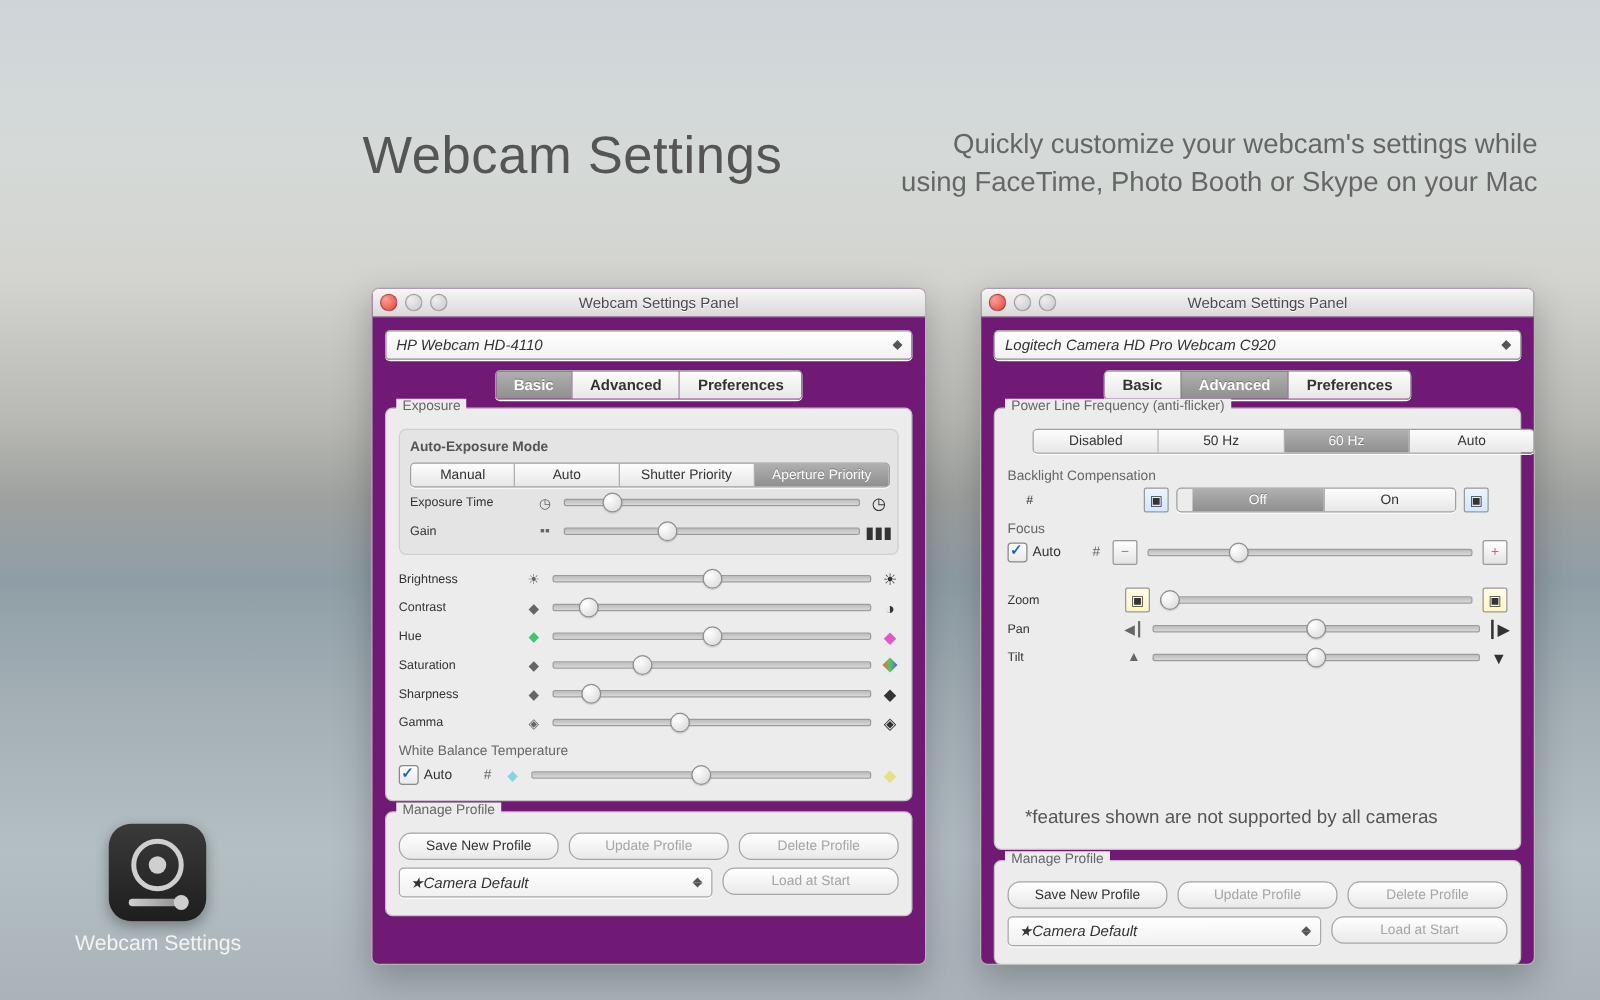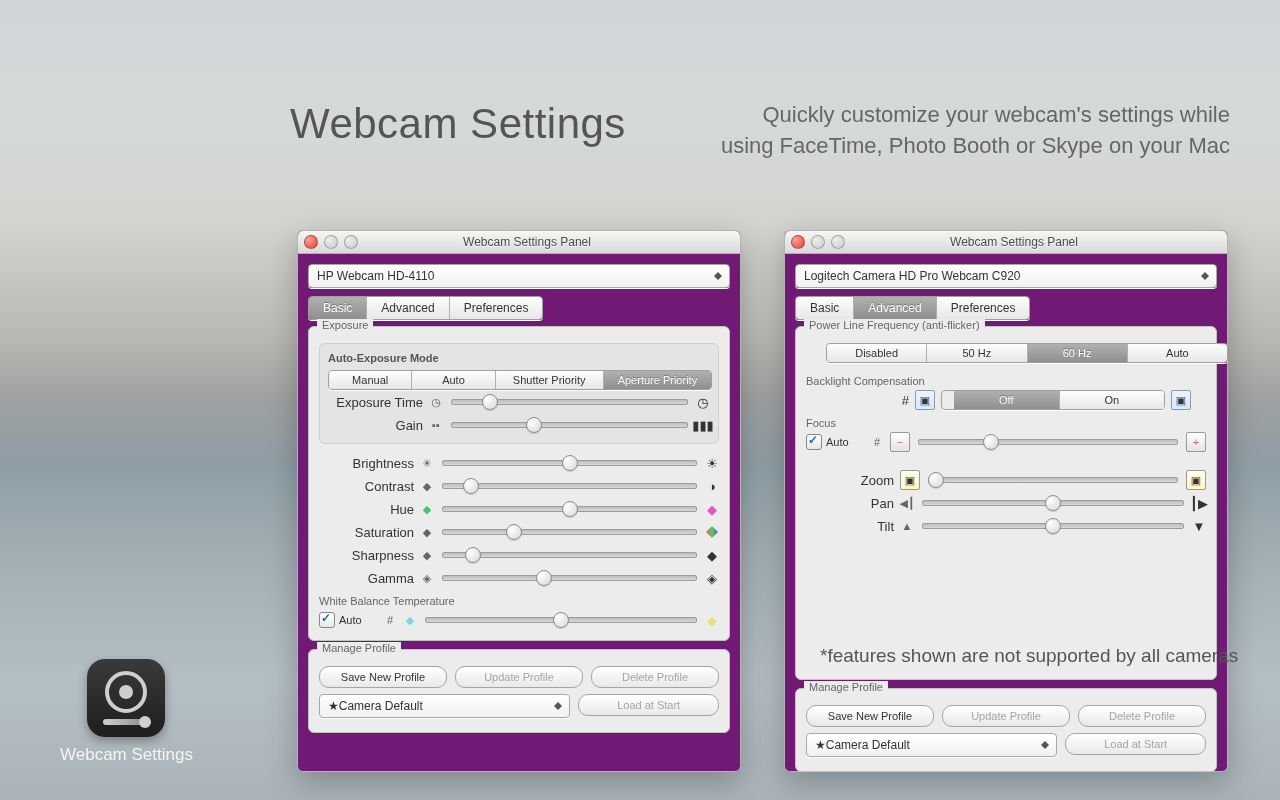--- a/index.html
+++ b/index.html
@@ -10,59 +10,59 @@
       #d3d4cf 28%,
       #b8b9b4 42%,
       #9ea19f 50%,
       #8f9ea6 58%,
       #a3afb5 70%,
       #b4bfc3 85%,
       #a9b3b8 100%);
   }
   .marketing-title{position:absolute;left:290px;top:100px;font-size:42px;font-weight:300;color:#555;letter-spacing:.5px;}
   .marketing-sub{position:absolute;right:50px;top:100px;font-size:22px;font-weight:300;color:#666;text-align:right;line-height:1.4;}
-  .footnote{position:absolute;left:820px;top:645px;font-size:19px;color:#555;font-weight:300;}
+  .footnote{position:absolute;left:820px;top:645px;font-size:15px;color:#555;font-weight:300;}
   .app-badge{position:absolute;left:60px;bottom:35px;display:flex;flex-direction:column;align-items:center;gap:8px;}
   .app-icon{width:78px;height:78px;border-radius:18px;background:linear-gradient(180deg,#3a3a3a,#1e1e1e);display:flex;flex-direction:column;align-items:center;justify-content:center;box-shadow:0 4px 10px rgba(0,0,0,.3);}
   .app-icon .ring{width:34px;height:34px;border:4px solid #cfcfcf;border-radius:50%;position:relative;}
   .app-icon .ring::after{content:"";position:absolute;inset:10px;border-radius:50%;background:#cfcfcf;}
   .app-icon .bar{width:46px;height:6px;border-radius:3px;background:linear-gradient(90deg,#cfcfcf,#888);margin-top:6px;position:relative;}
   .app-icon .bar::after{content:"";position:absolute;right:-2px;top:-3px;width:12px;height:12px;border-radius:50%;background:#cfcfcf;}
   .app-label{color:#f3f3f3;font-size:17px;font-weight:300;text-align:center;}
 
   .panel{position:absolute;width:442px;background:#701a75;border:1px solid #b3b3b3;border-radius:6px;box-shadow:0 10px 30px rgba(0,0,0,.25);}
   .panel.left{left:297px;top:230px;height:540px;}
   .panel.right{left:784px;top:230px;height:540px;}
   .titlebar{height:22px;background:linear-gradient(#f6f6f6,#d9d9d9);border-bottom:1px solid #b0b0b0;border-radius:5px 5px 0 0;display:flex;align-items:center;padding:0 6px;gap:6px;}
   .tl-btn{width:12px;height:12px;border-radius:50%;border:1px solid rgba(0,0,0,.25);}
   .tl-close{background:radial-gradient(circle at 30% 30%,#ff9e91,#e0443e);}
   .tl-min,.tl-zoom{background:radial-gradient(circle at 30% 30%,#eee,#c9c9c9);}
   .titlebar-title{flex:1;text-align:center;font-size:12px;color:#4a4a4a;text-shadow:0 1px 0 #fff;margin-right:44px;}
   .panel-body{padding:10px 10px 8px;}
 
-  .select{height:22px;background:linear-gradient(#fff,#f1f1f1);border:1px solid #a8a8a8;border-radius:4px;display:flex;align-items:center;padding:0 20px 0 8px;position:relative;font-size:12px;color:#333;box-shadow:0 1px 0 #fff;}
+  .select{height:22px;background:linear-gradient(#fff,#f1f1f1);border:1px solid #a8a8a8;border-radius:4px;display:flex;align-items:center;padding:0 20px 0 8px;position:relative;font-size:12px;color:#333;box-shadow:0 1px 0 #fff;font-style:italic;}
   .select .chev{position:absolute;right:4px;top:3px;width:14px;height:16px;display:flex;flex-direction:column;align-items:center;justify-content:center;gap:1px;}
   .select .chev::before,.select .chev::after{content:"";border:4px solid transparent;}
   .select .chev::before{border-bottom-color:#555;margin-bottom:-1px;}
   .select .chev::after{border-top-color:#555;}
 
-  .tab-wrap{display:flex;justify-content:flex-start;margin:8px 0 4px;}
+  .tab-wrap{display:flex;justify-content:center;margin:8px 0 4px;font-weight:bold;}
   .seg{display:flex;border:1px solid #9f9f9f;border-radius:4px;overflow:hidden;box-shadow:0 1px 0 #fff;}
   .seg span{padding:4px 14px;font-size:12px;background:linear-gradient(#fdfdfd,#e7e7e7);border-right:1px solid #b0b0b0;color:#333;cursor:default;}
   .seg span:last-child{border-right:none;}
   .seg span.active{background:linear-gradient(#b0b0b0,#8f8f8f);color:#fff;text-shadow:0 -1px 0 rgba(0,0,0,.3);}
   .seg.small span{padding:3px 10px;font-size:11px;}
 
   .groupbox{border:1px solid #c2c2c2;border-radius:6px;margin:6px 0 8px;position:relative;padding:16px 10px 8px;background:#ececec;}
   .groupbox>.legend{position:absolute;top:-8px;left:8px;background:#ececec;padding:0 5px;font-size:11px;color:#666;}
   .innerbox{border:1px solid #cfcfcf;border-radius:6px;padding:8px 8px 6px;background:#e4e4e4;margin-bottom:8px;}
   .innerbox .legend2{font-size:11px;font-weight:bold;color:#555;margin-bottom:6px;}
 
   .row{display:flex;align-items:center;height:22px;gap:6px;margin:1px 0;}
-  .row .lbl{width:88px;text-align:right;font-size:13px;color:#333;flex-shrink:0;}
+  .row .lbl{width:88px;text-align:left;font-size:10px;color:#333;flex-shrink:0;}
   .left .row .lbl{width:95px;}
   .ic{width:14px;height:14px;display:inline-flex;align-items:center;justify-content:center;font-size:11px;color:#666;flex-shrink:0;}
   .ic.big{font-size:13px;color:#333;}
   .ic svg{width:14px;height:14px;}
   .slider{flex:1;height:4px;background:linear-gradient(#bdbdbd,#d8d8d8);border:1px solid #9c9c9c;border-radius:2px;position:relative;margin:0 2px;}
   .slider .knob{position:absolute;top:-6px;width:14px;height:14px;border-radius:50%;background:radial-gradient(circle at 30% 30%,#fff,#d6d6d6);border:1px solid #8e8e8e;box-shadow:0 1px 1px rgba(0,0,0,.15);transform:translateX(-50%);}
   .checkbox{width:14px;height:14px;border:1px solid #888;border-radius:3px;background:linear-gradient(#fff,#e8e8e8);position:relative;display:inline-block;}
   .checkbox.checked::after{content:"✓";position:absolute;left:1px;top:-2px;font-size:12px;color:#1a63c9;font-weight:bold;}
   .chkwrap{display:flex;align-items:center;gap:4px;width:58px;flex-shrink:0;}
 

